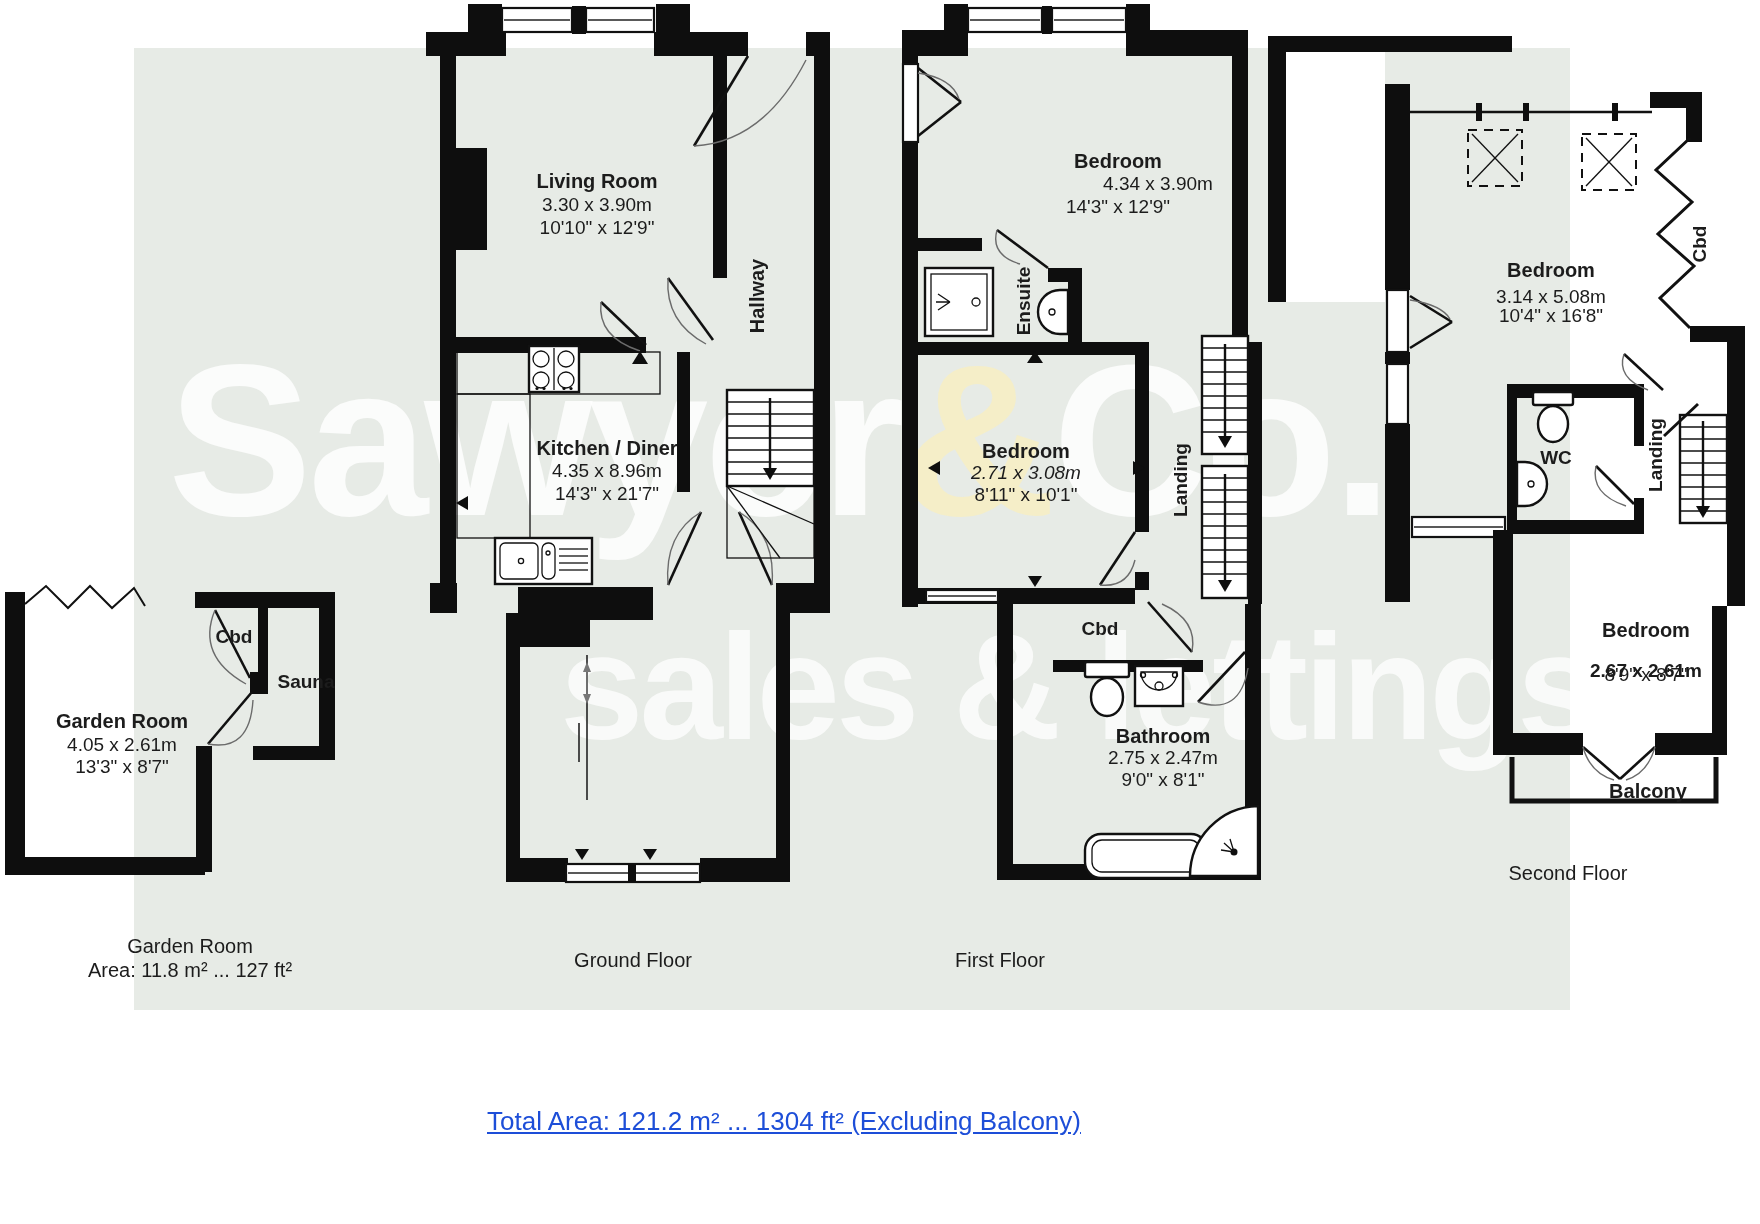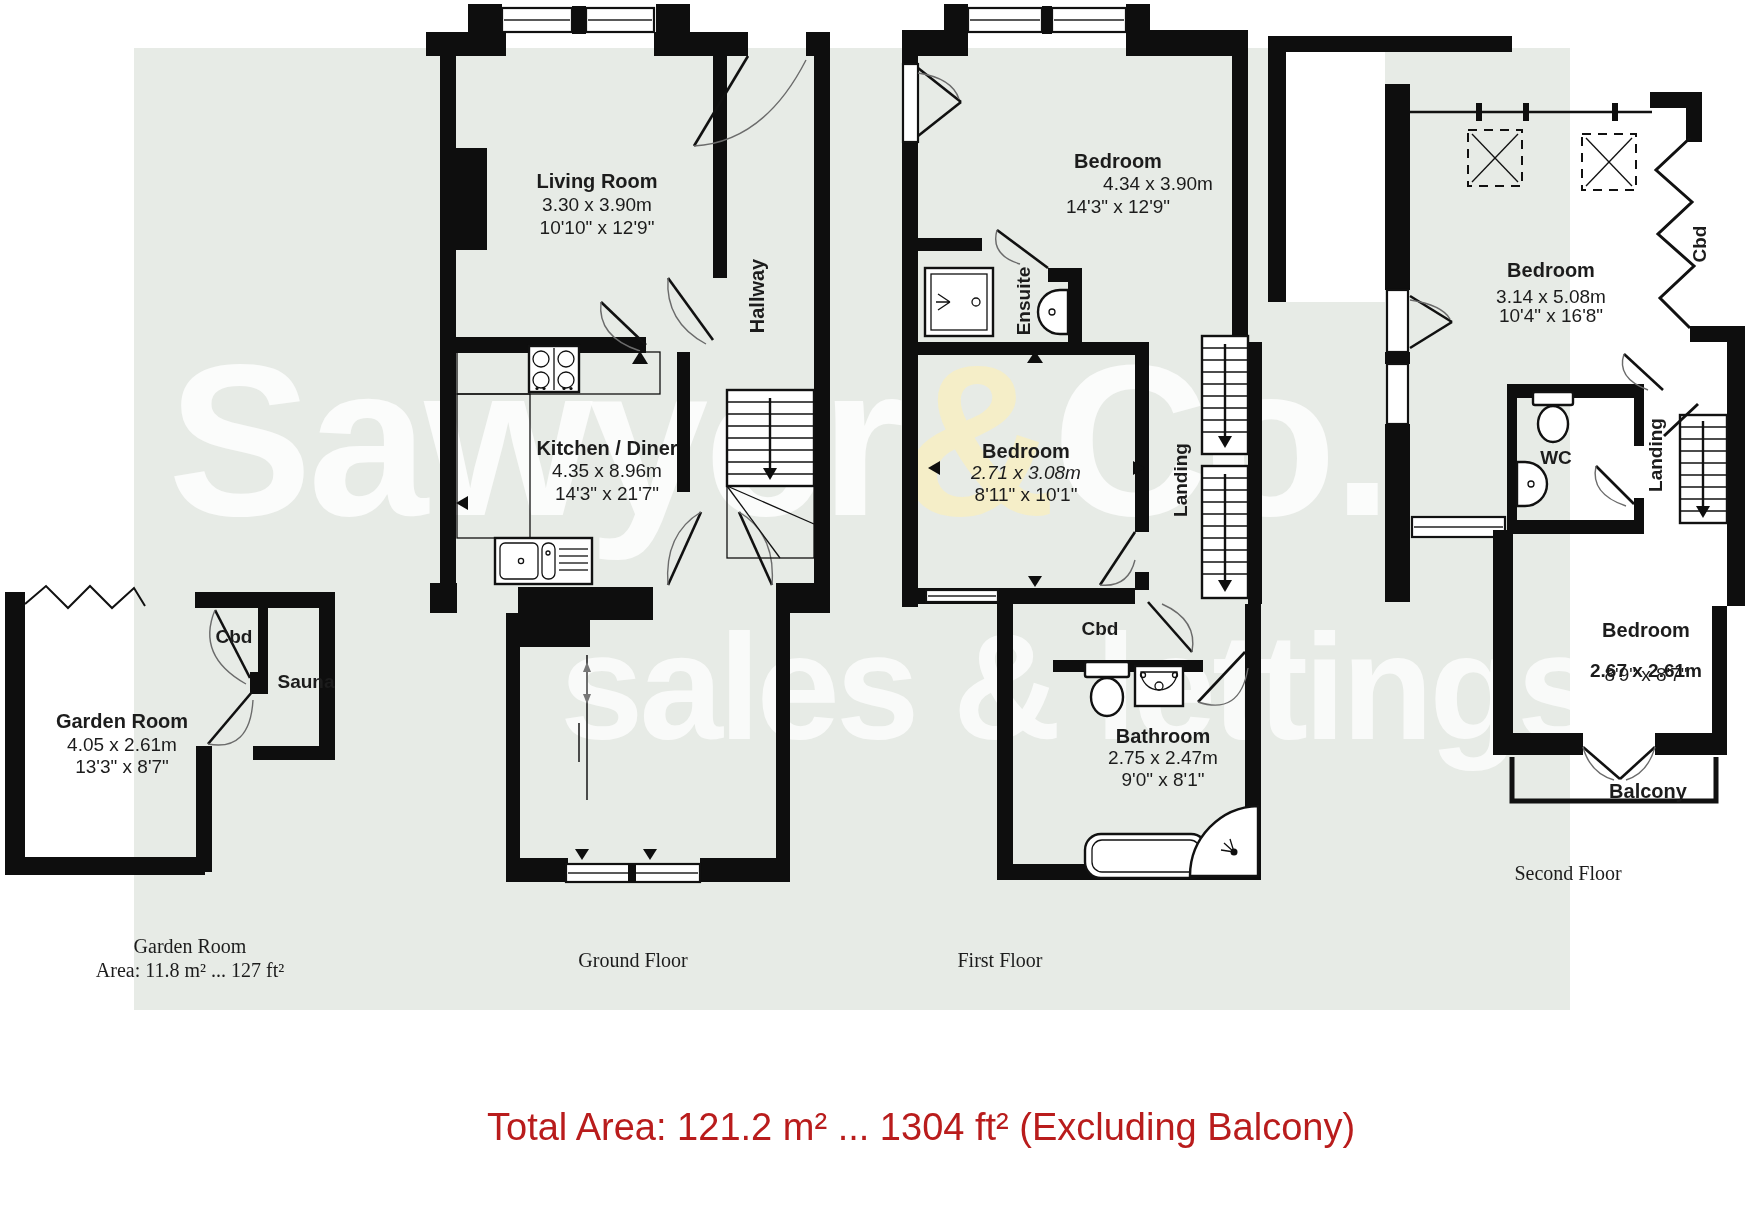--- a/index.html
+++ b/index.html
@@ -19,22 +19,22 @@
   .door{fill:none;stroke:#111;stroke-width:2.6;}
   .arc{fill:none;stroke:#6b6b6b;stroke-width:1.4;}
   .tline{stroke:#222;stroke-width:1.6;}
   .gray{stroke:#777;stroke-width:1.6;}
   .mark{fill:#0e0e0e;}
   .lbl{position:absolute;transform:translate(-50%,-50%);white-space:nowrap;color:#1c1c1c;text-align:center;}
   .vert{transform:translate(-50%,-50%) rotate(-90deg);}
   .ttl{font-weight:bold;font-size:20px;}
   .sm{font-weight:bold;font-size:19px;}
   .dim{font-size:19px;}
-  .cap{font-size:20px;color:#1c1c1c;font-family:Liberation Serif, serif;}
-  .total{position:absolute;font-size:38px;color:#b91c1c;white-space:nowrap;}
+  .cap{font-size:20px;color:#1c1c1c;}
+  .total{position:absolute;font-size:26px;color:#1d4ed8;white-space:nowrap;text-decoration:underline;}
   .disc{position:absolute;font-size:19px;color:#222;transform:translateX(-50%);white-space:nowrap;}
 </style>
 </head>
 <body>
 
 <div id="stage">
 
   <div id="band"></div>
 
   <div class="wm" id="wm1"><span>Sawyer</span><span class="amp">&amp;</span><span>Co.</span></div>

